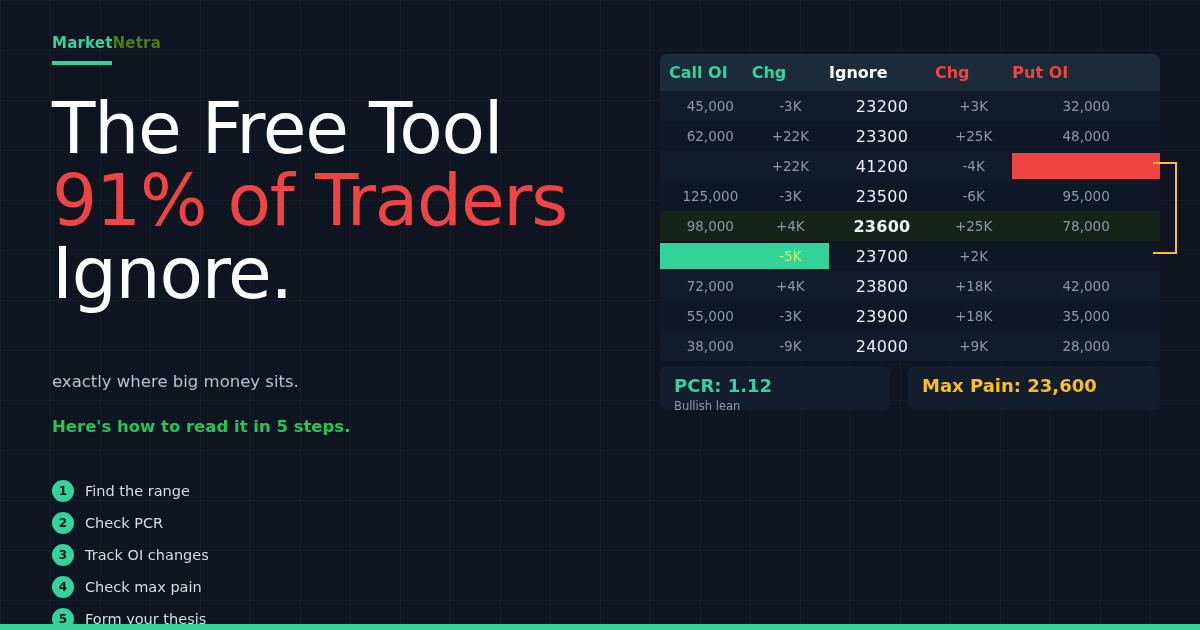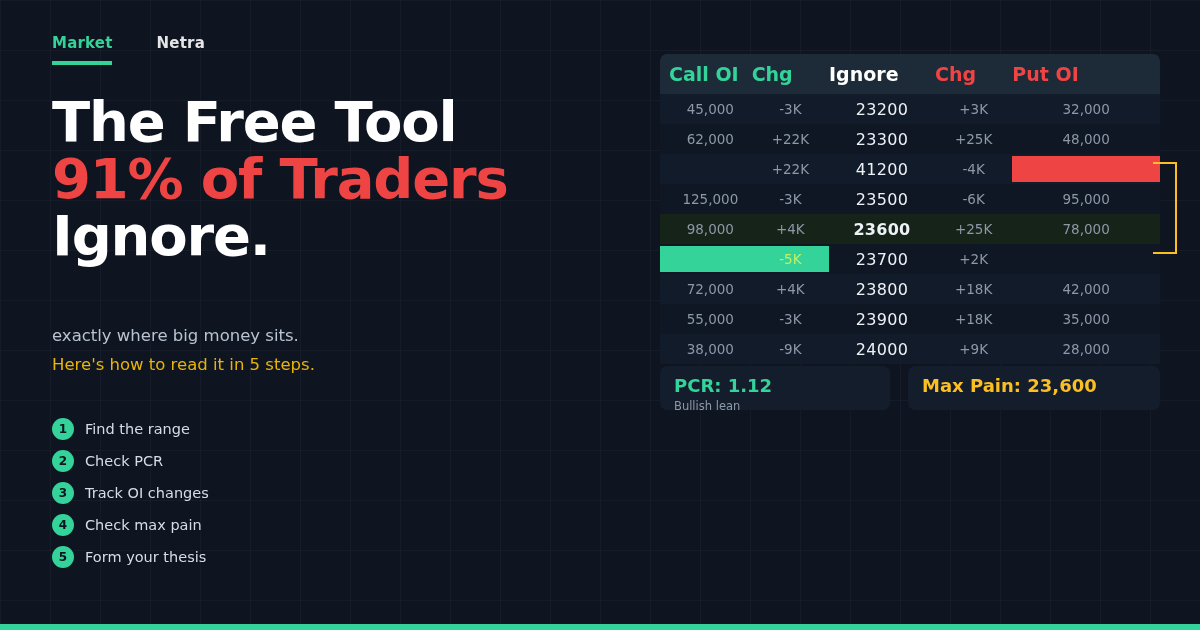--- a/index.html
+++ b/index.html
@@ -26,49 +26,49 @@
     position:absolute; left:0; right:0; bottom:0; height:6px;
     background:#34d399;
   }
 
   
   #left-panel {
     position:absolute; left:52px; top:34px; width:560px;
   }
   .logo-row { font-size:15px; font-weight:bold; letter-spacing:.2px; }
   .logo-market { color:#34d399; }
-  .logo-netra  { color:#e5e5e5;margin-left:44px; }
+  .logo-netra  { color:#4d7c0f; }
   .logo-underline {
     width:60px; height:4px; background:#34d399;
     margin-top:9px;
   }
 
   #headline {
     margin-top:28px;
     font-family:"DejaVu Sans", sans-serif;
-    font-weight:bold;
-    font-size:56px;
+    font-weight:normal;
+    font-size:71px;
     line-height:1.02;
     letter-spacing:-1.2px;
     color:#ffffff;
   }
   #headline .ln { display:block; }
   #headline .red { color:#ef4444; }
 
   #subtext {
     margin-top:32px;
     font-size:16.5px;
     line-height:1.62;
     color:#b9c3d1;
   }
   #subtext .lead-green {
     display:block;
-    color:#eab308;
-    font-weight:normal;
-    margin-top:2px;
+    color:#22c55e;
+    font-weight:bold;
+    margin-top:18px;
   }
 
   #steps { margin-top:35px; }
   .step-item {
     display:flex; align-items:center;
     height:32px;
     margin-bottom:0px;
   }
   .step-badge {
     width:22px; height:22px; flex:none;
@@ -83,21 +83,21 @@
 
   
   #right-panel {
     position:absolute; left:660px; top:54px; width:500px;
   }
 
   
   #chain-table { width:500px; border-collapse:collapse; }
   #chain-table thead th {
     background:#1d2a38;
-    font-size:19px; font-weight:bold;
+    font-size:16px; font-weight:bold;
     text-align:left;
     padding:9px 0 9px 0;
     height:30px;
   }
   #chain-table thead th:first-child { border-radius:7px 0 0 0; padding-left:9px; }
   #chain-table thead th:last-child  { border-radius:0 7px 0 0; }
   th.h-call  { color:#34d399; }
   th.h-chg-l { color:#34d399; }
   th.h-strike{ color:#ffffff; }
   th.h-chg-r { color:#ef4444; }

